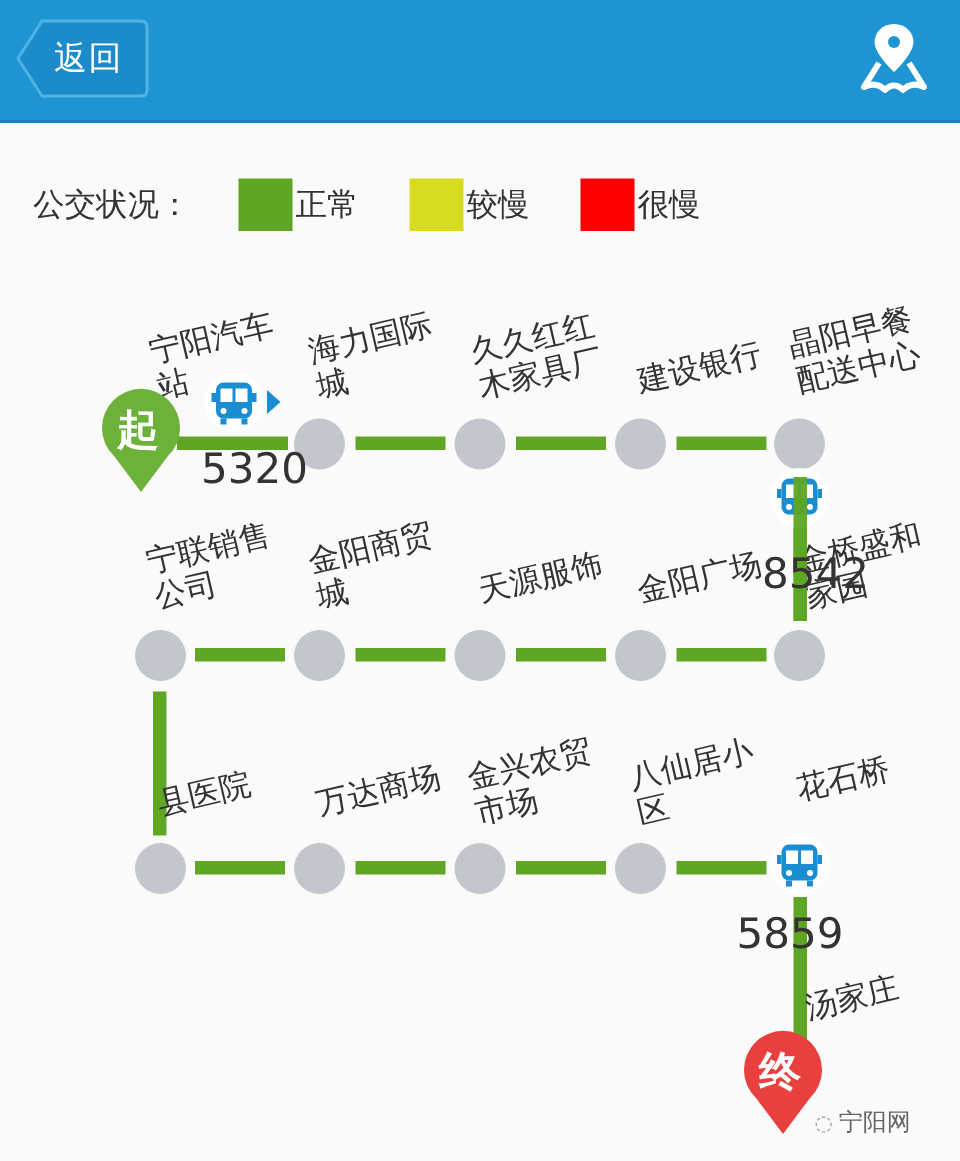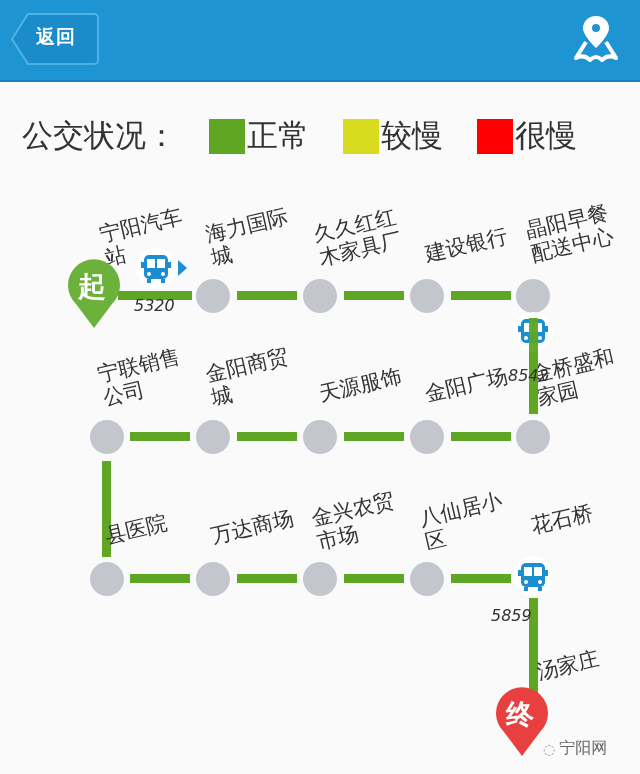--- a/index.html
+++ b/index.html
@@ -2,34 +2,34 @@
 <html><head>
 <meta charset="utf-8">
 <style>
   html, body { margin:0; padding:0; }
   body { width:640px; height:774px; background:#fafafa; position:relative; overflow:hidden;
          font-family:"DejaVu Sans","Liberation Sans",sans-serif; color:#333; }
   .header { position:absolute; left:0; top:0; width:640px; height:80px; background:#1e94d3;
             border-bottom:2px solid #1681bb; }
   .back-btn { position:absolute; left:10px; top:12px; width:90px; height:54px; }
   .back-btn svg { position:absolute; left:0; top:0; }
-  .back-btn span { position:absolute; left:26px; top:12px; font-size:19px; color:#fff; font-weight:bold; letter-spacing:1px; }
+  .back-btn span { position:absolute; left:26px; top:12px; font-size:22px; color:#fff; font-weight:normal; letter-spacing:1px; }
   .title { position:absolute; left:126px; top:16px; font-size:34px; color:#fff; white-space:nowrap; }
   .map-icon { position:absolute; left:570px; top:12px; width:52px; height:56px; }
-  .legend { position:absolute; left:22px; top:118px; height:36px; display:flex; align-items:center; font-size:31px; color:#333; }
+  .legend { position:absolute; left:22px; top:118px; height:36px; display:flex; align-items:center; font-size:21px; color:#333; }
   .legend .lbl { margin-right:32px; }
   .legend .sw { width:36px; height:35px; display:inline-block; }
   .legend .txt { margin-right:34px; margin-left:2px; }
   .station { position:absolute; width:34px; height:34px; border-radius:50%; background:#c3c6cd; }
   .seg-h { position:absolute; height:9px; background:#5ea623; }
   .seg-v { position:absolute; width:9px; background:#5ea623; }
   .slabel { position:absolute; font-size:21px; line-height:24px; color:#333; transform:rotate(-13deg);
             transform-origin:left bottom; white-space:nowrap; }
   .bus { position:absolute; width:40px; height:40px; border-radius:50%; background:#fff; }
-  .bus-num { position:absolute; font-size:16px; color:#333;font-style:italic; }
+  .bus-num { position:absolute; font-size:28px; color:#333; }
   .watermark { position:absolute; left:543px; top:738px; font-size:16px; color:#666; display:flex; align-items:center; gap:4px; }
 </style>
 </head>
 <body>
 
 <div class="header">
   <div class="back-btn">
     <svg width="90" height="54" viewBox="0 0 90 54">
       <path d="M18 2 H84 Q88 2 88 6 V48 Q88 52 84 52 H18 L2 27 Z" fill="#1b8cc9" stroke="#4fb2e6" stroke-width="2"></path>
     </svg>

